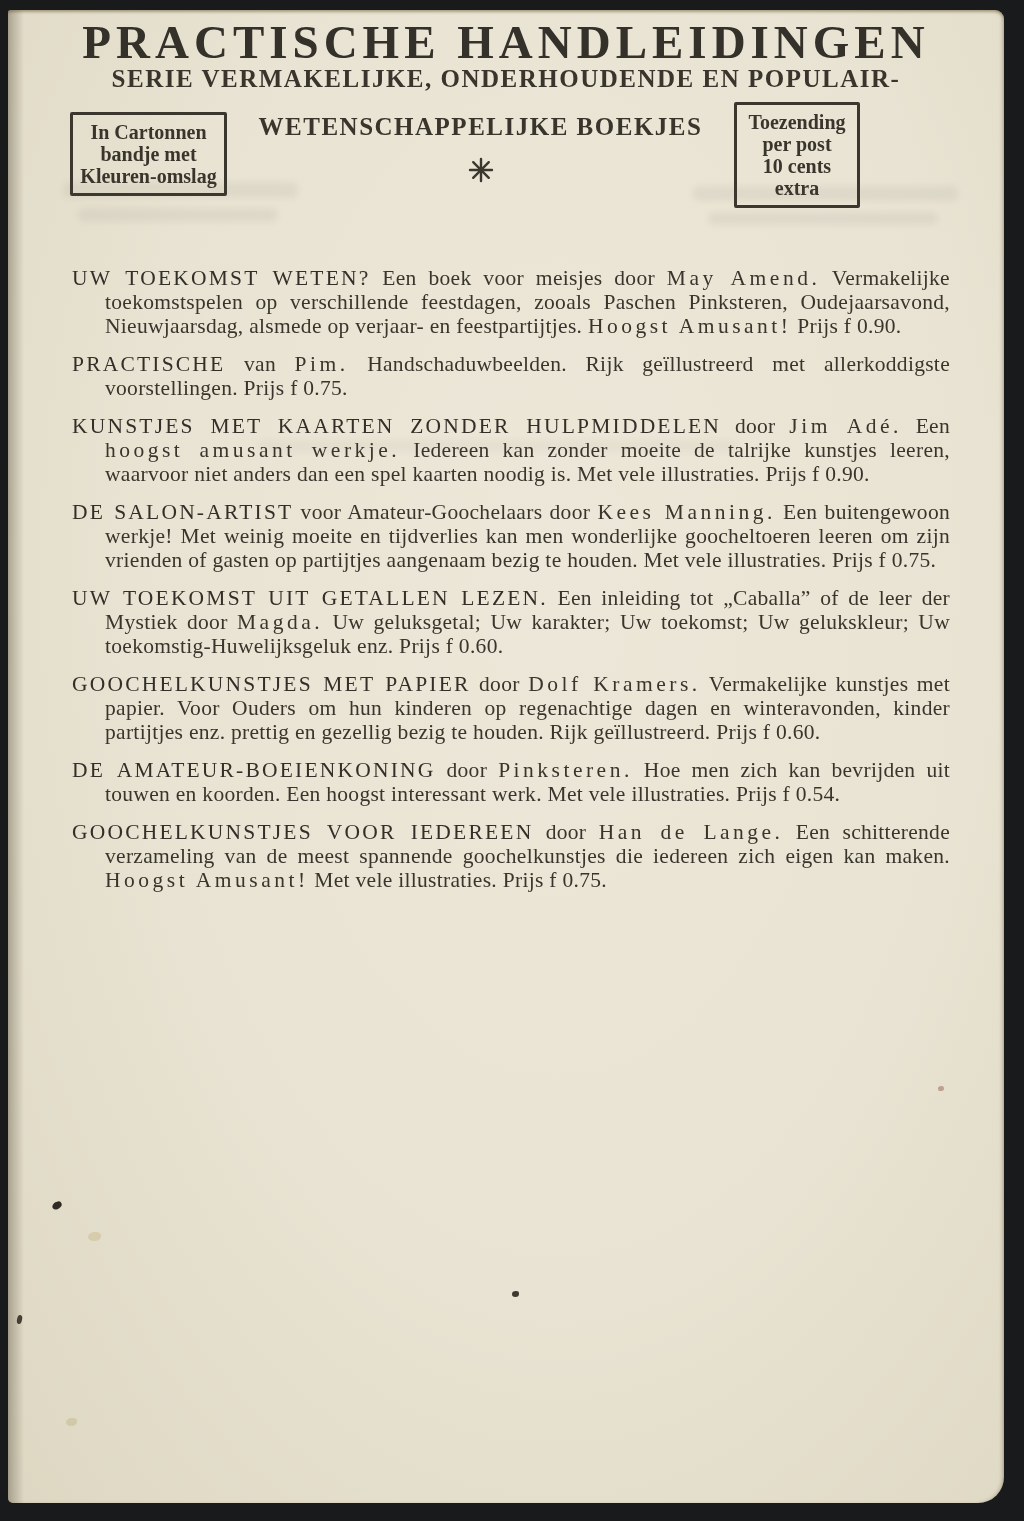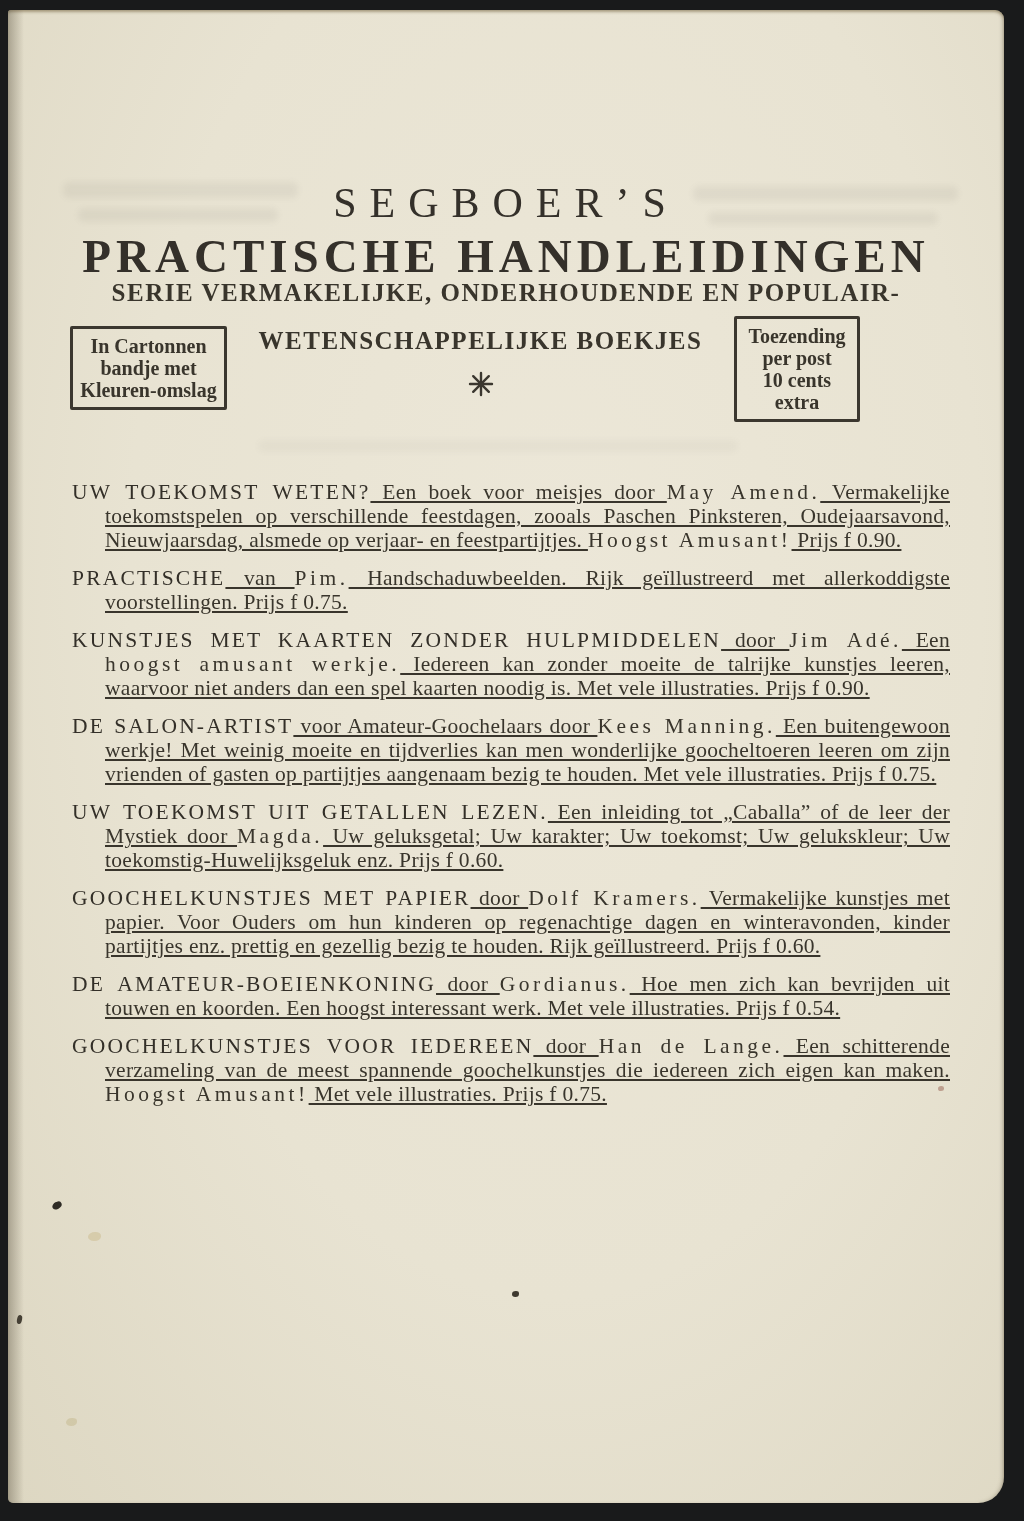--- a/index.html
+++ b/index.html
@@ -75,36 +75,35 @@
     letter-spacing:.3px;
     text-align:justify;
   }
   p.entry{
     margin:0 0 14px 0;
     padding-left:33px;text-indent:-33px;
   }
   .seg{color:#39352c;}
   .seg-title{letter-spacing:2.2px;color:#332f28;}
   .seg-spaced{letter-spacing:3.5px;}
-  .seg-normal{letter-spacing:.3px;text-decoration:underline;}
+  .seg-normal{letter-spacing:.3px;}
 </style>
 </head>
 <body>
 
 <div class="page">
   <div class="page-edge"></div>
 
   <div class="smudge s1"></div>
   <div class="smudge s1b"></div>
   <div class="smudge s2"></div>
   <div class="smudge s2b"></div>
   <div class="smudge s3"></div>
 
   <header>
-    <h1 class="title1">SEGBOER’S</h1>
     <h2 class="title2">PRACTISCHE HANDLEIDINGEN</h2>
     <div class="subtitle1">SERIE VERMAKELIJKE, ONDERHOUDENDE EN POPULAIR-</div>
 
     <div class="boxes-row">
       <div class="info-box left-box">
         <div>In Cartonnen</div>
         <div>bandje met</div>
         <div>Kleuren-omslag</div>
       </div>
       <div class="center-col">
@@ -127,21 +126,21 @@
     </div>
   </header>
 
   <main class="entries">
     <p class="entry"><span class="seg seg-title">UW TOEKOMST WETEN?</span><span class="seg seg-normal"> Een boek voor meisjes door </span><span class="seg seg-spaced">May Amend.</span><span class="seg seg-normal"> Vermakelijke toekomstspelen op verschillende feestdagen, zooals Paschen Pinksteren, Oudejaarsavond, Nieuwjaarsdag, alsmede op verjaar- en feestpartijtjes. </span><span class="seg seg-spaced">Hoogst Amusant!</span><span class="seg seg-normal"> Prijs f 0.90.</span></p>
     <p class="entry"><span class="seg seg-title">PRACTISCHE</span><span class="seg seg-normal"> van </span><span class="seg seg-spaced">Pim.</span><span class="seg seg-normal"> Handschaduwbeelden. Rijk geïllustreerd met allerkoddigste voorstellingen. Prijs f 0.75.</span><span class="seg"></span><span class="seg"></span></p>
     <p class="entry"><span class="seg seg-title">KUNSTJES MET KAARTEN ZONDER HULPMIDDELEN</span><span class="seg seg-normal"> door </span><span class="seg seg-spaced">Jim Adé.</span><span class="seg seg-normal"> Een </span><span class="seg seg-spaced">hoogst amusant werkje.</span><span class="seg seg-normal"> Iedereen kan zonder moeite de talrijke kunstjes leeren, waarvoor niet anders dan een spel kaarten noodig is. Met vele illustraties. Prijs f 0.90.</span></p>
     <p class="entry"><span class="seg seg-title">DE SALON-ARTIST</span><span class="seg seg-normal"> voor Amateur-Goochelaars door </span><span class="seg seg-spaced">Kees Manning.</span><span class="seg seg-normal"> Een buitengewoon werkje! Met weinig moeite en tijdverlies kan men wonderlijke goocheltoeren leeren om zijn vrienden of gasten op partijtjes aangenaam bezig te houden. Met vele illustraties. Prijs f 0.75.</span><span class="seg"></span><span class="seg"></span></p>
     <p class="entry"><span class="seg seg-title">UW TOEKOMST UIT GETALLEN LEZEN.</span><span class="seg seg-normal"> Een inleiding tot „Caballa” of de leer der Mystiek door </span><span class="seg seg-spaced">Magda.</span><span class="seg seg-normal"> Uw geluksgetal; Uw karakter; Uw toekomst; Uw gelukskleur; Uw toekomstig-Huwelijksgeluk enz. Prijs f 0.60.</span><span class="seg"></span><span class="seg"></span></p>
     <p class="entry"><span class="seg seg-title">GOOCHELKUNSTJES MET PAPIER</span><span class="seg seg-normal"> door </span><span class="seg seg-spaced">Dolf Kramers.</span><span class="seg seg-normal"> Vermakelijke kunstjes met papier. Voor Ouders om hun kinderen op regenachtige dagen en winteravonden, kinder partijtjes enz. prettig en gezellig bezig te houden. Rijk geïllustreerd. Prijs f 0.60.</span><span class="seg"></span><span class="seg"></span></p>
-    <p class="entry"><span class="seg seg-title">DE AMATEUR-BOEIENKONING</span><span class="seg seg-normal"> door </span><span class="seg seg-spaced">Gordianus.</span><span class="seg seg-normal"> Hoe men zich kan bevrijden uit touwen en koorden. Een hoogst interessant werk. Met vele illustraties. Prijs f 0.54.</span><span class="seg"></span><span class="seg"></span></p>
+    <p class="entry"><span class="seg seg-title">DE AMATEUR-BOEIENKONING</span><span class="seg seg-normal"> door </span><span class="seg seg-spaced">Pinksteren.</span><span class="seg seg-normal"> Hoe men zich kan bevrijden uit touwen en koorden. Een hoogst interessant werk. Met vele illustraties. Prijs f 0.54.</span><span class="seg"></span><span class="seg"></span></p>
     <p class="entry"><span class="seg seg-title">GOOCHELKUNSTJES VOOR IEDEREEN</span><span class="seg seg-normal"> door </span><span class="seg seg-spaced">Han de Lange.</span><span class="seg seg-normal"> Een schitterende verzameling van de meest spannende goochelkunstjes die iedereen zich eigen kan maken. </span><span class="seg seg-spaced">Hoogst Amusant!</span><span class="seg seg-normal"> Met vele illustraties. Prijs f 0.75.</span></p>
   </main>
 </div>
 
 <div class="speck sp1"></div>
 <div class="speck sp2"></div>
 <div class="speck sp3"></div>
 <div class="speck sp4"></div>
 <div class="speck sp5"></div>
 <div class="speck sp6"></div>

